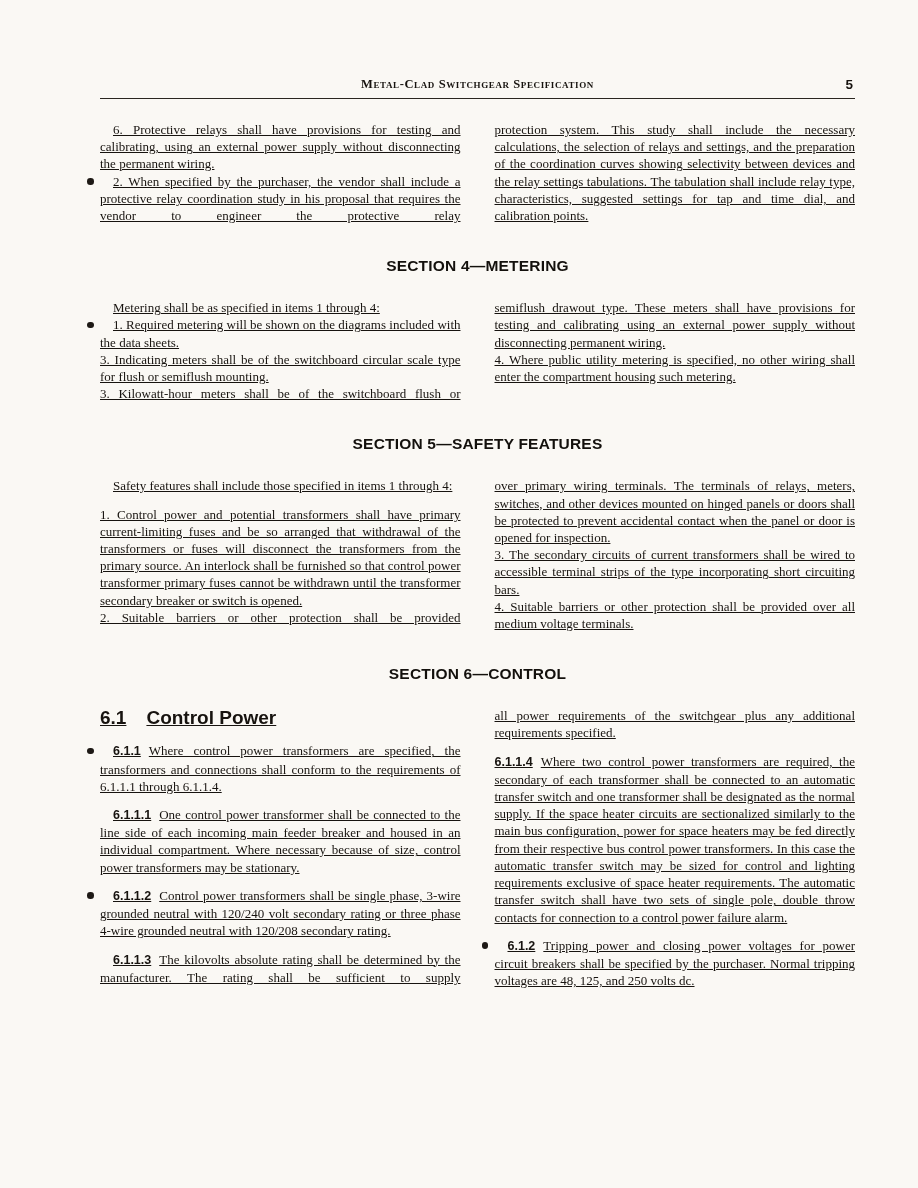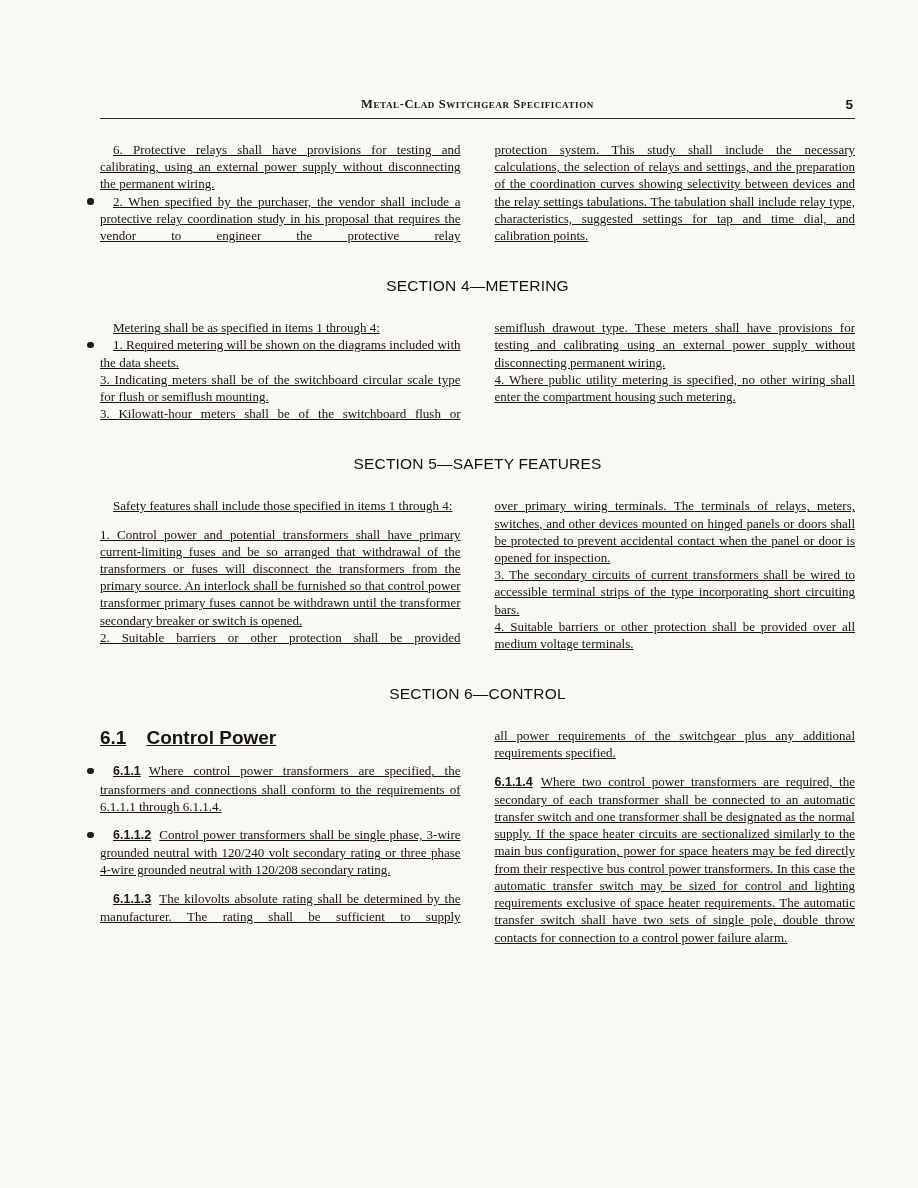--- a/index.html
+++ b/index.html
@@ -5,21 +5,21 @@
   * { box-sizing: border-box; }
   html, body { margin: 0; padding: 0; }
   body {
     width: 918px; height: 1188px;
     background: #f3f1ec;
     font-family: "Liberation Serif", serif;
   }
   .page {
     width: 918px; height: 1188px;
     background: #faf8f4;
-    padding: 97px 63px 40px 100px;
+    padding: 77px 63px 40px 100px;
     overflow: hidden;
     color: #17130f;
   }
   .header {
     position: relative;
     height: 22px;
     border-bottom: 1.6px solid #2a2620;
   }
   .header-title {
     position: absolute; left: 0; right: 0; top: 0;
@@ -31,21 +31,21 @@
   }
   .header-page-num {
     position: absolute; right: 2px; top: 0;
     font-family: "Liberation Sans", sans-serif;
     font-weight: bold;
     font-size: 13.5px;
   }
   .section-heading {
     text-align: center;
     font-family: "Liberation Sans", sans-serif;
-    font-weight: normal;
+    font-weight: bold;
     font-size: 15.5px;
     letter-spacing: 0.2px;
     margin: 33px 0 24px 0;
     color: #13100c;
   }
   .columns {
     display: flex;
     gap: 34px;
     margin-top: 22px;
   }
@@ -125,22 +125,24 @@
           <p class="para"><span>over primary wiring terminals. The terminals of relays, meters, switches, and other devices mounted on hinged panels or doors shall be protected to prevent accidental contact when the panel or door is opened for inspection.</span></p>
           <p class="para"><span>3. The secondary circuits of current transformers shall be wired to accessible terminal strips of the type incorporating short circuiting bars.</span></p>
           <p class="para"><span>4. Suitable barriers or other protection shall be provided over all medium voltage terminals.</span></p>
         </div>
       </div>
       <div class="section-heading">SECTION 6—CONTROL</div>
       <div class="columns">
         <div class="col">
           <div class="subheading"><span class="sub-num">6.1</span><span>Control Power</span></div>
           <p class="para indent"><span class="dot"></span><b class="bold-prefix">6.1.1</b><span>Where control power transformers are specified, the transformers and connections shall conform to the requirements of 6.1.1.1 through 6.1.1.4.</span></p>
+          <p class="para indent space-before"><b class="bold-prefix">6.1.1.1</b><span>One control power transformer shall be connected to the line side of each incoming main feeder breaker and housed in an individual compartment. Where necessary because of size, control power transformers may be stationary.</span></p>
           <p class="para indent space-before"><span class="dot"></span><b class="bold-prefix">6.1.1.2</b><span>Control power transformers shall be single phase, 3-wire grounded neutral with 120/240 volt secondary rating or three phase 4-wire grounded neutral with 120/208 secondary rating.</span></p>
           <p class="para indent space-before justify-last"><b class="bold-prefix">6.1.1.3</b><span>The kilovolts absolute rating shall be determined by the manufacturer. The rating shall be sufficient to supply</span></p>
         </div>
         <div class="col">
           <p class="para"><span>all power requirements of the switchgear plus any additional requirements specified.</span></p>
           <p class="para space-before"><b class="bold-prefix">6.1.1.4</b><span>Where two control power transformers are required, the secondary of each transformer shall be connected to an automatic transfer switch and one transformer shall be designated as the normal supply. If the space heater circuits are sectionalized similarly to the main bus configuration, power for space heaters may be fed directly from their respective bus control power transformers. In this case the automatic transfer switch may be sized for control and lighting requirements exclusive of space heater requirements. The automatic transfer switch shall have two sets of single pole, double throw contacts for connection to a control power failure alarm.</span></p>
+          <p class="para indent space-before"><span class="dot"></span><b class="bold-prefix">6.1.2</b><span>Tripping power and closing power voltages for power circuit breakers shall be specified by the purchaser. Normal tripping voltages are 48, 125, and 250 volts dc.</span></p>
         </div>
       </div>
     </div>
 </div>
 
 </body></html>

